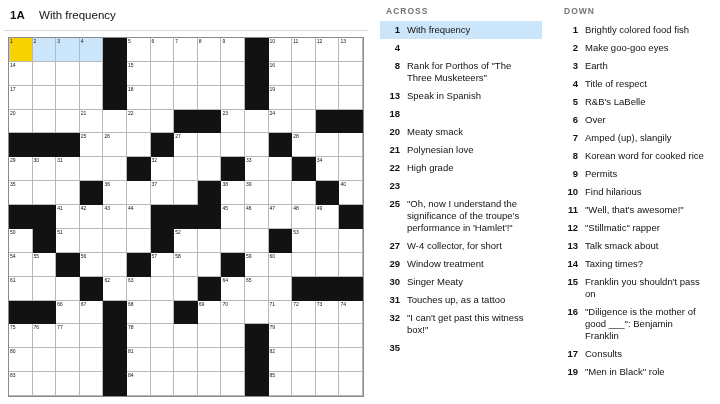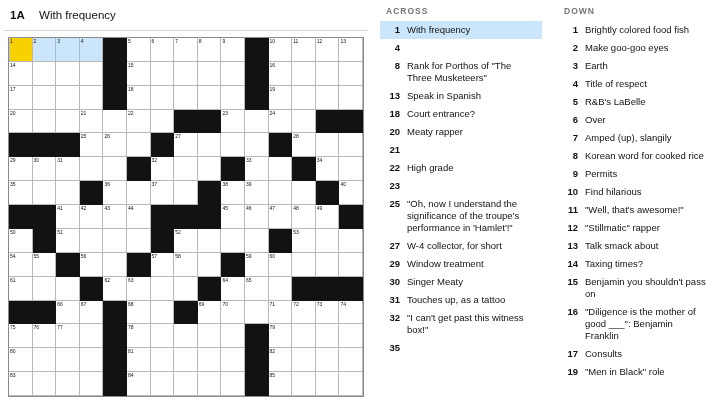--- a/index.html
+++ b/index.html
@@ -570,28 +570,28 @@
           <li class="clue-item">
             <span class="clue-num">8</span>
             <span class="clue-text">Rank for Porthos of "The Three Musketeers"</span>
           </li>
           <li class="clue-item">
             <span class="clue-num">13</span>
             <span class="clue-text">Speak in Spanish</span>
           </li>
           <li class="clue-item">
             <span class="clue-num">18</span>
-            <span class="clue-text">Court entrance?</span>
           </li>
           <li class="clue-item">
             <span class="clue-num">20</span>
-            <span class="clue-text">Meaty rapper</span>
+            <span class="clue-text">Meaty smack</span>
           </li>
           <li class="clue-item">
             <span class="clue-num">21</span>
+            <span class="clue-text">Polynesian love</span>
           </li>
           <li class="clue-item">
             <span class="clue-num">22</span>
             <span class="clue-text">High grade</span>
           </li>
           <li class="clue-item">
             <span class="clue-num">23</span>
           </li>
           <li class="clue-item">
             <span class="clue-num">25</span>
@@ -677,21 +677,21 @@
           <li class="clue-item">
             <span class="clue-num">13</span>
             <span class="clue-text">Talk smack about</span>
           </li>
           <li class="clue-item">
             <span class="clue-num">14</span>
             <span class="clue-text">Taxing times?</span>
           </li>
           <li class="clue-item">
             <span class="clue-num">15</span>
-            <span class="clue-text">Benjamin you shouldn't pass on</span>
+            <span class="clue-text">Franklin you shouldn't pass on</span>
           </li>
           <li class="clue-item">
             <span class="clue-num">16</span>
             <span class="clue-text">"Diligence is the mother of good ___": Benjamin Franklin</span>
           </li>
           <li class="clue-item">
             <span class="clue-num">17</span>
             <span class="clue-text">Consults</span>
           </li>
           <li class="clue-item">

